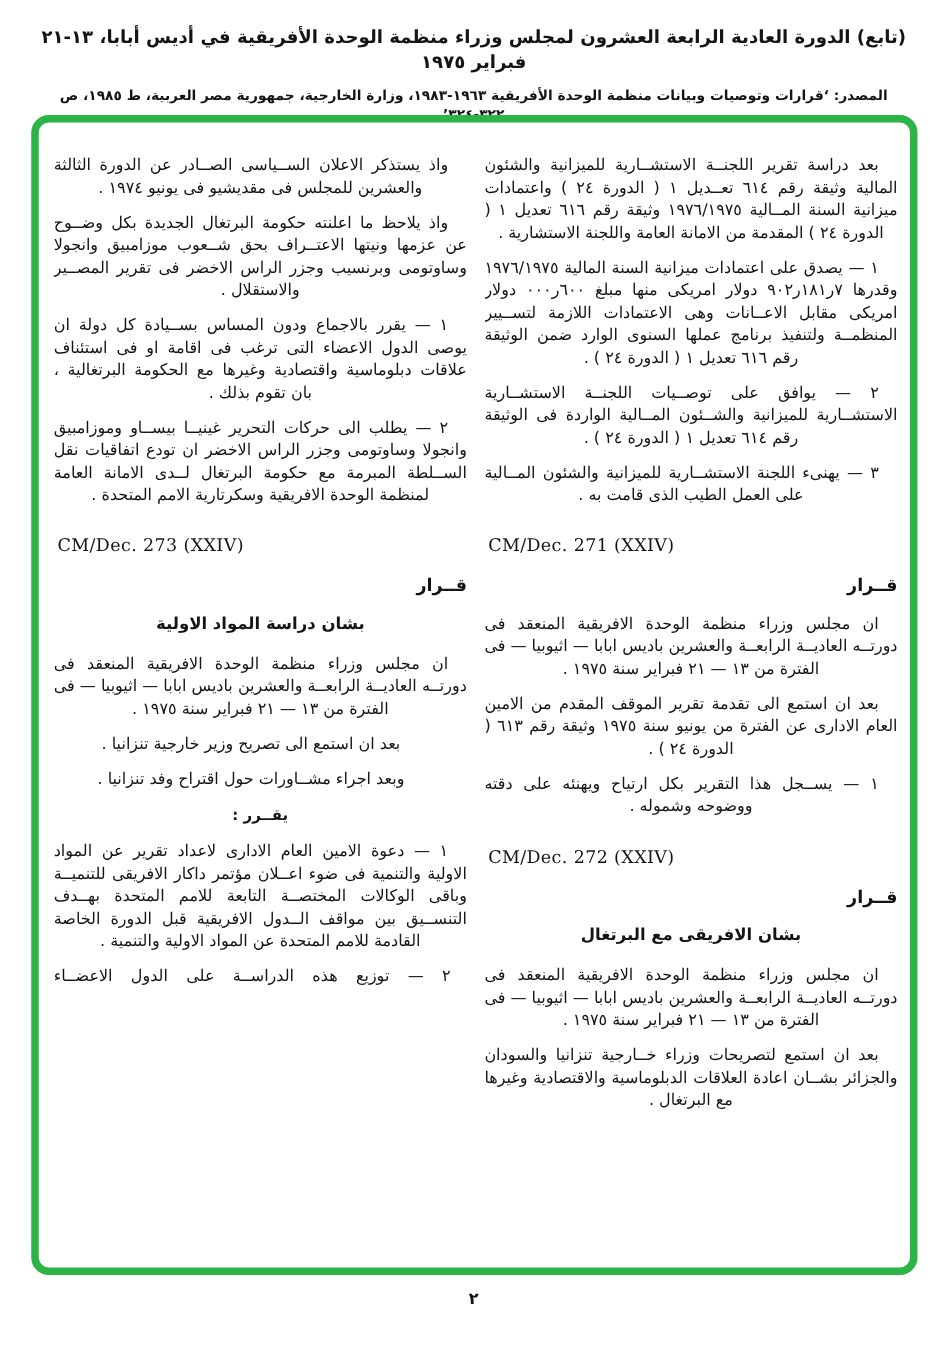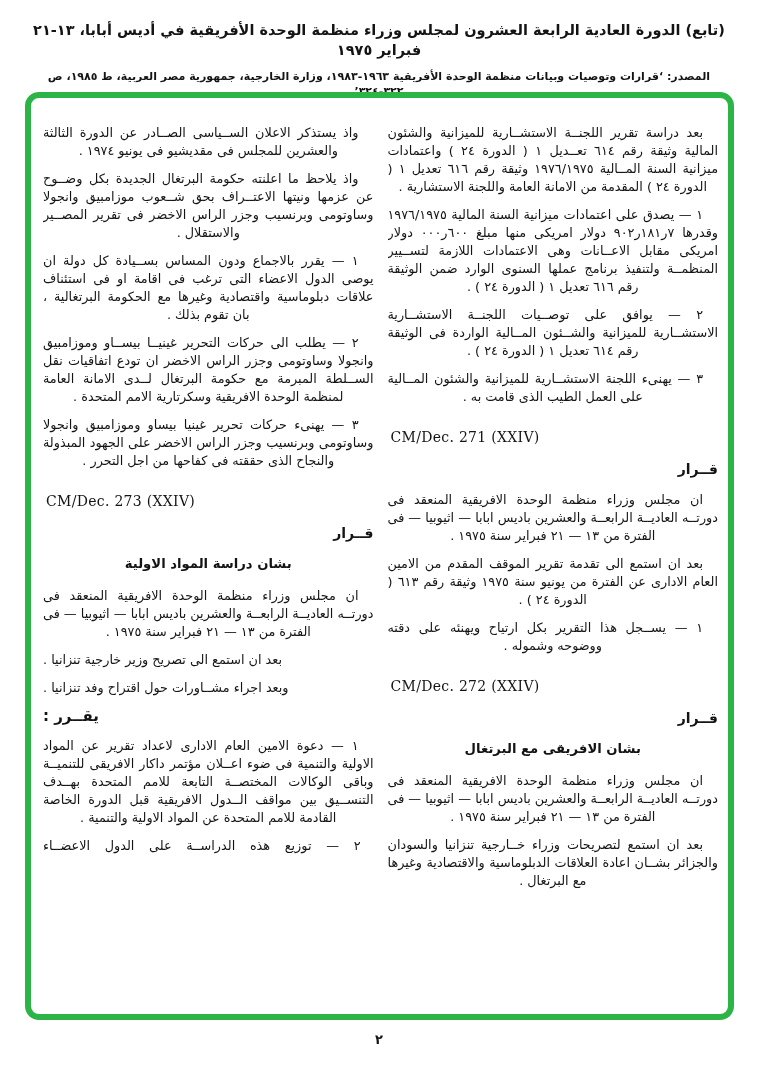--- a/index.html
+++ b/index.html
@@ -65,21 +65,21 @@
     overflow: hidden;
   }
   
   .blk { margin: 0 0 10px 0; }
   .para, .item {
     text-align: justify;
     text-align-last: center;
     text-indent: 15px;
   }
   .para-single {
-    text-align: left;
+    text-align: center;
     text-indent: 15px;
   }
   .item-full {
     text-align: justify;
     text-align-last: justify;
     text-indent: 13px;
   }
   .docref {
     direction: ltr;
     text-align: left;
@@ -95,23 +95,23 @@
     font-size: 14px;
     margin: 0 0 13px 0;
   }
   .subheading {
     text-align: center;
     font-weight: bold;
     font-size: 13.2px;
     margin: 0 0 14px 0;
   }
   .decree {
-    text-align: left;
+    text-align: center;
     font-weight: bold;
-    font-size: 15px;
+    font-size: 12px;
     margin: 2px 0 12px 0;
   }
   
   .footer {
     position: absolute;
     top: 1032px;
     left: 0;
     width: 758px;
     text-align: center;
     font-size: 13px;
@@ -144,21 +144,20 @@
           <div class="blk heading">قــرار</div>
           <div class="blk subheading">بشان الافريقى مع البرتغال</div>
           <div class="blk para">ان مجلس وزراء منظمة الوحدة الافريقية المنعقد فى دورتــه العاديــة الرابعــة والعشرين باديس ابابا — اثيوبيا — فى الفترة من ١٣ — ٢١ فبراير سنة ١٩٧٥ .</div>
           <div class="blk para">بعد ان استمع لتصريحات وزراء خــارجية تنزانيا والسودان والجزائر بشــان اعادة العلاقات الدبلوماسية والاقتصادية وغيرها مع البرتغال .</div>
         </div>
         <div class="col">
           <div class="blk para">واذ يستذكر الاعلان الســياسى الصــادر عن الدورة الثالثة والعشرين للمجلس فى مقديشيو فى يونيو ١٩٧٤ .</div>
           <div class="blk para">واذ يلاحظ ما اعلنته حكومة البرتغال الجديدة بكل وضــوح عن عزمها ونيتها الاعتــراف بحق شــعوب موزامبيق وانجولا وساوتومى وبرنسيب وجزر الراس الاخضر فى تقرير المصــير والاستقلال .</div>
           <div class="blk item">١ — يقرر بالاجماع ودون المساس بســيادة كل دولة ان يوصى الدول الاعضاء التى ترغب فى اقامة او فى استئناف علاقات دبلوماسية واقتصادية وغيرها مع الحكومة البرتغالية ، بان تقوم بذلك .</div>
           <div class="blk item">٢ — يطلب الى حركات التحرير غينيــا بيســاو وموزامبيق وانجولا وساوتومى وجزر الراس الاخضر ان تودع اتفاقيات نقل الســلطة المبرمة مع حكومة البرتغال لــدى الامانة العامة لمنظمة الوحدة الافريقية وسكرتارية الامم المتحدة .</div>
-          <div class="blk item">٣ — يهنىء حركات تحرير غينيا بيساو وموزامبيق وانجولا وساوتومى وبرنسيب وجزر الراس الاخضر على الجهود المبذولة والنجاح الذى حققته فى كفاحها من اجل التحرر .</div>
           <div class="blk docref">CM/Dec. 273 (XXIV)</div>
           <div class="blk heading">قــرار</div>
           <div class="blk subheading">بشان دراسة المواد الاولية</div>
           <div class="blk para">ان مجلس وزراء منظمة الوحدة الافريقية المنعقد فى دورتــه العاديــة الرابعــة والعشرين باديس ابابا — اثيوبيا — فى الفترة من ١٣ — ٢١ فبراير سنة ١٩٧٥ .</div>
           <div class="blk para-single">بعد ان استمع الى تصريح وزير خارجية تنزانيا .</div>
           <div class="blk para-single">وبعد اجراء مشــاورات حول اقتراح وفد تنزانيا .</div>
           <div class="blk decree">يقــرر :</div>
           <div class="blk item">١ — دعوة الامين العام الادارى لاعداد تقرير عن المواد الاولية والتنمية فى ضوء اعــلان مؤتمر داكار الافريقى للتنميــة وباقى الوكالات المختصــة التابعة للامم المتحدة بهــدف التنســيق بين مواقف الــدول الافريقية قبل الدورة الخاصة القادمة للامم المتحدة عن المواد الاولية والتنمية .</div>
           <div class="blk item-full">٢ — توزيع هذه الدراســة على الدول الاعضــاء</div>
         </div>

